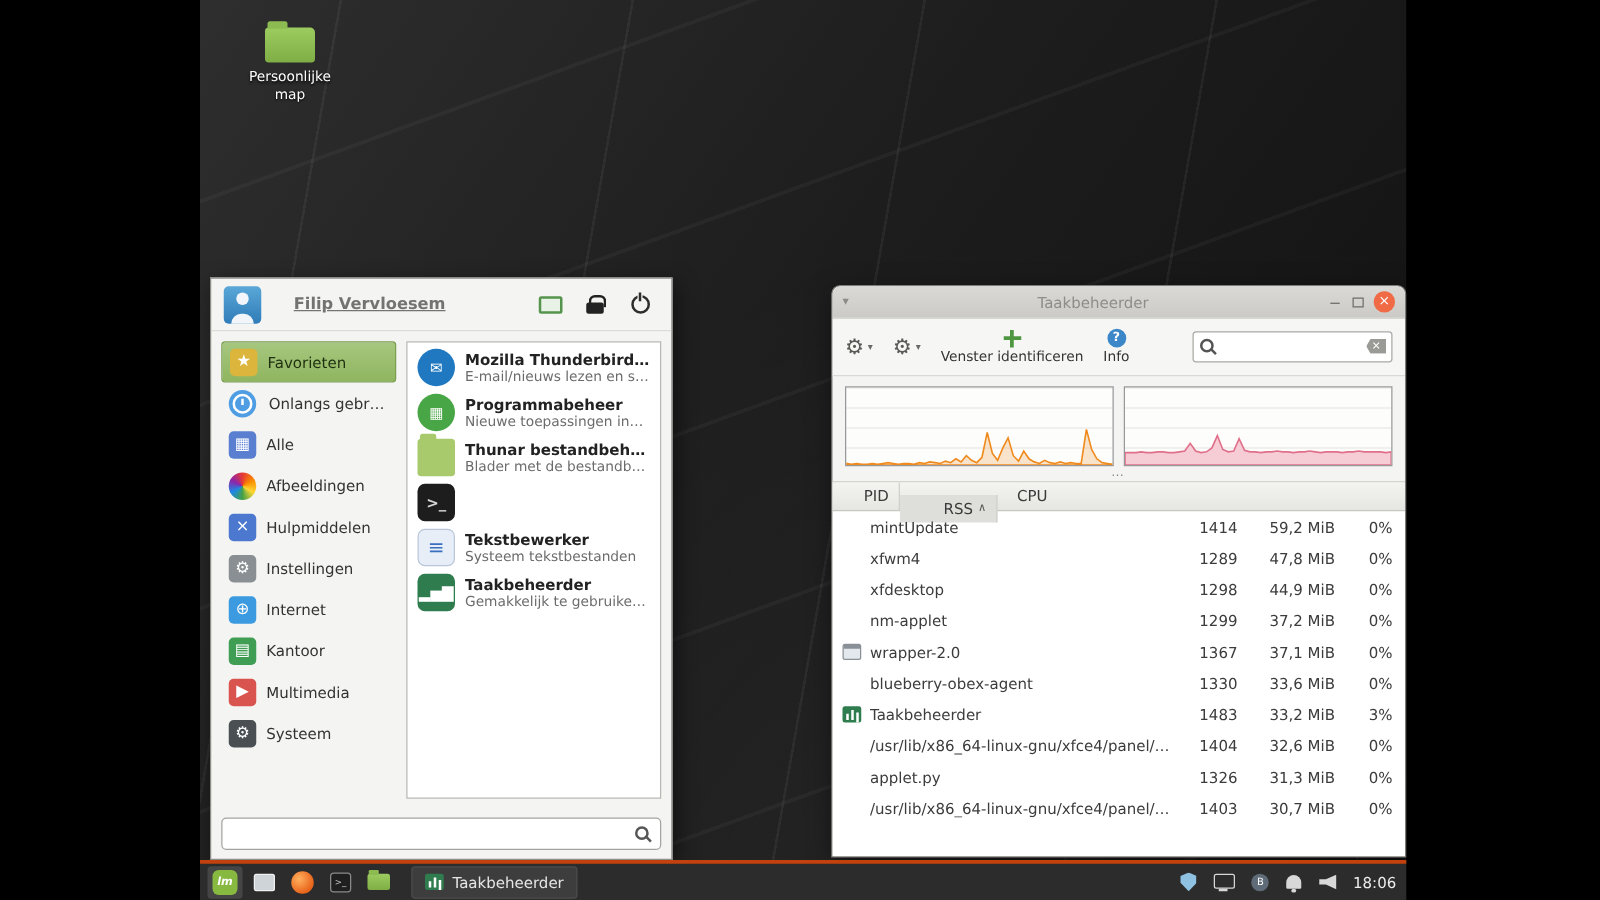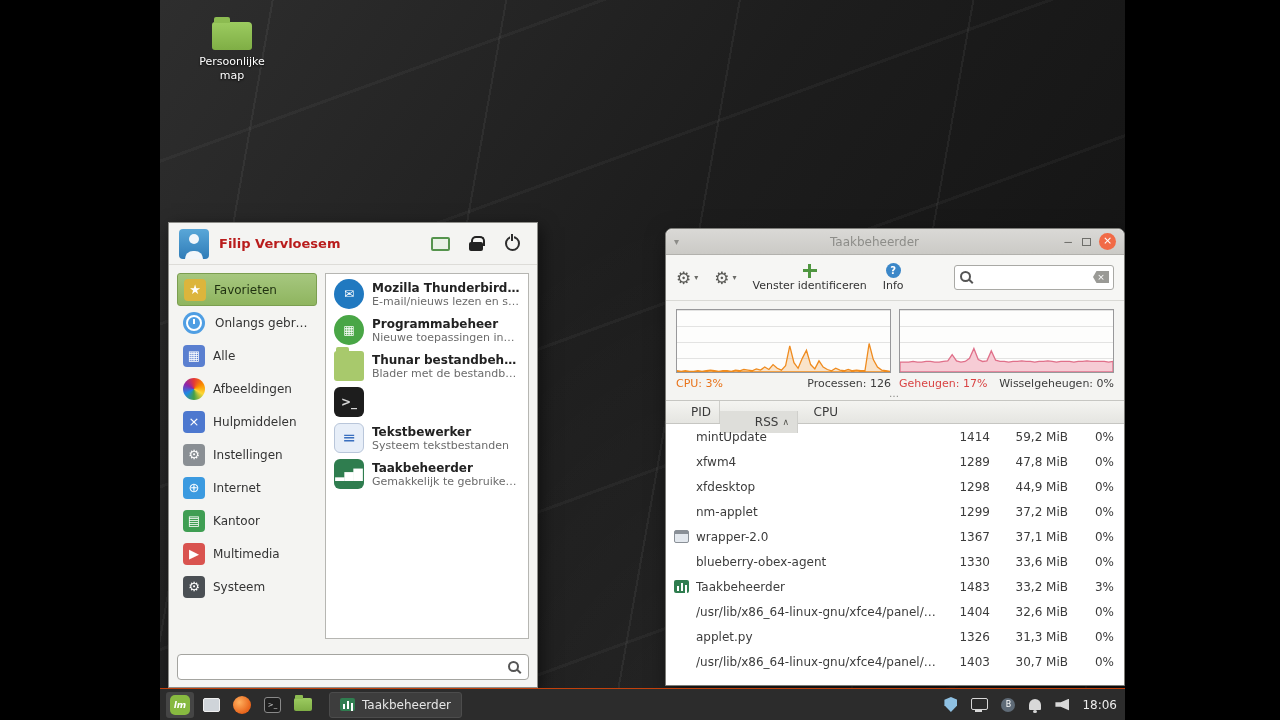--- a/index.html
+++ b/index.html
@@ -25,21 +25,21 @@
   .folder-big { width:40px; height:28px; margin:0 auto; background:linear-gradient(#9ccb60,#7fae45); border-radius:3px 4px 3px 3px; position:relative; }
   .folder-big::before { content:''; position:absolute; top:-5px; left:2px; width:16px; height:6px; background:#8cbb51; border-radius:2px 2px 0 0; }
   .desk-icon .lbl { margin-top:5px; color:#fff; font-size:11px; line-height:1.25; text-shadow:0 1px 2px rgba(0,0,0,.9); }
 
   
   .menu { position:absolute; left:168px; top:222px; width:370px; height:466px; background:#f4f4f2; border:1px solid #8d8d89; box-shadow:3px 5px 16px rgba(0,0,0,.55); display:flex; flex-direction:column; }
   .menu-header { height:42px; flex:0 0 42px; display:flex; align-items:center; padding:0 10px; border-bottom:1px solid #dddcd8; }
   .avatar { width:30px; height:30px; border-radius:4px; background:linear-gradient(#5aa7d8,#2f7cb8); position:relative; overflow:hidden; flex:0 0 30px; }
   .avatar::before { content:''; position:absolute; top:5px; left:10px; width:10px; height:10px; border-radius:50%; background:#f2f6fa; }
   .avatar::after { content:''; position:absolute; bottom:-3px; left:6px; width:18px; height:11px; border-radius:8px 8px 0 0; background:#f2f6fa; }
-  .uname { margin-left:10px; font-size:13px; font-weight:bold; color:#b91c1c; flex:1; }
+  .uname { margin-left:26px; font-size:13px; font-weight:bold; color:#737373; flex:1;text-decoration:underline; }
   .hbtn { width:30px; height:30px; display:flex; align-items:center; justify-content:center; margin-left:6px; border-radius:3px; }
   .icon-display { width:19px; height:14px; border:2px solid #55944d; border-radius:2px; background:#e9f2e6; }
   .icon-lock { width:14px; height:15px; position:relative; }
   .icon-lock::before { content:''; position:absolute; left:2px; top:0; width:10px; height:8px; border:2px solid #222; border-bottom:none; border-radius:5px 5px 0 0; }
   .icon-lock::after { content:''; position:absolute; left:0; top:6px; width:14px; height:9px; background:#222; border-radius:2px; }
   .icon-power { width:15px; height:15px; border:2.5px solid #2d2d2d; border-radius:50%; position:relative; }
   .icon-power::before { content:''; position:absolute; top:-4px; left:3px; width:4px; height:5px; background:#f4f4f2; }
   .icon-power::after { content:''; position:absolute; top:-4px; left:4px; width:2.5px; height:7px; background:#2d2d2d; }
 
   .menu-body { flex:1; display:flex; padding:8px; gap:8px; min-height:0; }
@@ -123,21 +123,21 @@
   .ric.window::before { content:''; position:absolute; left:0; right:0; top:0; height:3px; background:#8a9097; }
   .ric.taskmanager { background:#2f7d4f; }
   .ric.taskmanager::before { content:''; position:absolute; left:3px; bottom:2px; width:2px; height:5px; background:#fff; }
   .ric.taskmanager::after { content:''; position:absolute; left:7px; bottom:2px; width:2px; height:8px; background:#fff; box-shadow:4px 2px 0 #fff; }
   .rtask { flex:1; white-space:nowrap; overflow:hidden; text-overflow:ellipsis; }
   .rpid { width:54px; text-align:right; padding-right:8px; }
   .rrss { width:78px; text-align:right; padding-right:8px; }
   .rcpu { width:48px; text-align:right; padding-right:10px; }
 
   
-  .panel { position:absolute; left:160px; top:688px; width:965px; height:32px; background:#2c2c2c; border-top:1px solid #c2410c; display:flex; align-items:center; padding:0 6px; gap:5px; }
+  .panel { position:absolute; left:160px; top:688px; width:965px; height:32px; background:#2c2c2c; border-top:3px solid #c2410c; display:flex; align-items:center; padding:0 6px; gap:5px; }
   .pbtn { height:26px; display:flex; align-items:center; justify-content:center; border-radius:3px; padding:0 4px; }
   .pbtn.active { background:#454545; }
   .p-mint { width:20px; height:20px; border-radius:5px; background:#87b940; color:#fff; font-weight:bold; font-style:italic; font-size:9px; line-height:20px; text-align:center; }
   .p-desktop { width:17px; height:14px; background:#cfd4d9; border:1px solid #f0f0f0; border-radius:2px; }
   .p-firefox { width:18px; height:18px; border-radius:50%; background:radial-gradient(circle at 35% 35%, #ffb05e, #e8641b 70%); }
   .p-terminal { width:17px; height:16px; background:#1f1f1f; border:1px solid #8a8a8a; border-radius:3px; color:#cfcfcf; font-size:7px; line-height:15px; text-align:center; }
   .p-folder { width:18px; height:13px; background:linear-gradient(#9ccb60,#7fae45); border-radius:2px; position:relative; }
   .p-folder::before { content:''; position:absolute; top:-3px; left:1px; width:8px; height:4px; background:#8cbb51; border-radius:1px 1px 0 0; }
   .win-btn { height:26px; display:flex; align-items:center; gap:7px; background:#3d3d3d; border:1px solid #4c4c4c; border-radius:3px; padding:0 10px; margin-left:8px; color:#e6e6e6; font-size:12px; }
   .win-btn .ric { margin-right:0; }
@@ -326,30 +326,20 @@
             <path d="M0,100 L0.00,98.0 L1.96,99.0 L3.92,98.0 L5.88,99.0 L7.84,99.0 L9.80,98.0 L11.76,99.0 L13.73,98.0 L15.69,97.0 L17.65,98.0 L19.61,99.0 L21.57,98.0 L23.53,98.0 L25.49,99.0 L27.45,97.0 L29.41,98.0 L31.37,96.0 L33.33,97.0 L35.29,98.0 L37.25,95.0 L39.22,97.0 L41.18,92.0 L43.14,96.0 L45.10,88.0 L47.06,94.0 L49.02,97.0 L50.98,90.0 L52.94,58.0 L54.90,85.0 L56.86,94.0 L58.82,78.0 L60.78,65.0 L62.75,88.0 L64.71,95.0 L66.67,82.0 L68.63,92.0 L70.59,96.0 L72.55,98.0 L74.51,94.0 L76.47,97.0 L78.43,98.0 L80.39,96.0 L82.35,98.0 L84.31,97.0 L86.27,98.0 L88.24,98.0 L90.20,54.0 L92.16,80.0 L94.12,92.0 L96.08,97.0 L98.04,98.0 L100.00,99.0 L100,100 Z" fill="rgba(239,139,30,0.22)" stroke="#ef8b1e" stroke-width="1.3" vector-effect="non-scaling-stroke"></path>
           </svg>
       </div>
       <div class="graph">
         <svg id="mem-svg" viewBox="0 0 100 100" preserveAspectRatio="none">
             <path d="M0,100 L0.00,84.0 L2.04,84.0 L4.08,84.0 L6.12,83.0 L8.16,84.0 L10.20,84.0 L12.24,83.0 L14.29,83.0 L16.33,84.0 L18.37,84.0 L20.41,83.0 L22.45,82.0 L24.49,72.0 L26.53,82.0 L28.57,84.0 L30.61,83.0 L32.65,78.0 L34.69,62.0 L36.73,80.0 L38.78,83.0 L40.82,82.0 L42.86,66.0 L44.90,81.0 L46.94,83.0 L48.98,83.0 L51.02,84.0 L53.06,83.0 L55.10,83.0 L57.14,82.0 L59.18,83.0 L61.22,83.0 L63.27,84.0 L65.31,83.0 L67.35,83.0 L69.39,82.0 L71.43,83.0 L73.47,84.0 L75.51,83.0 L77.55,83.0 L79.59,83.0 L81.63,84.0 L83.67,83.0 L85.71,83.0 L87.76,82.0 L89.80,83.0 L91.84,83.0 L93.88,83.0 L95.92,83.0 L97.96,84.0 L100.00,83.0 L100,100 Z" fill="#f6ccd5" stroke="#e0708a" stroke-width="1.3" vector-effect="non-scaling-stroke"></path>
           </svg>
       </div>
     </div>
 
-    <div class="stats">
-      <div class="stat-half">
-        <span class="stat-cpu">CPU: 3%</span>
-        <span class="stat-plain">Processen: 126</span>
-      </div>
-      <div class="stat-half">
-        <span class="stat-mem">Geheugen: 17%</span>
-        <span class="stat-plain">Wisselgeheugen: 0%</span>
-      </div>
-    </div>
     <div class="splitter">…</div>
 
     <div class="ptable">
       <div class="thead">
         <div class="th th-pid">PID</div>
         <div class="th th-rss">
           <span>RSS</span>
           <span class="sort">∧</span>
         </div>
         <div class="th th-cpu">CPU</div>

